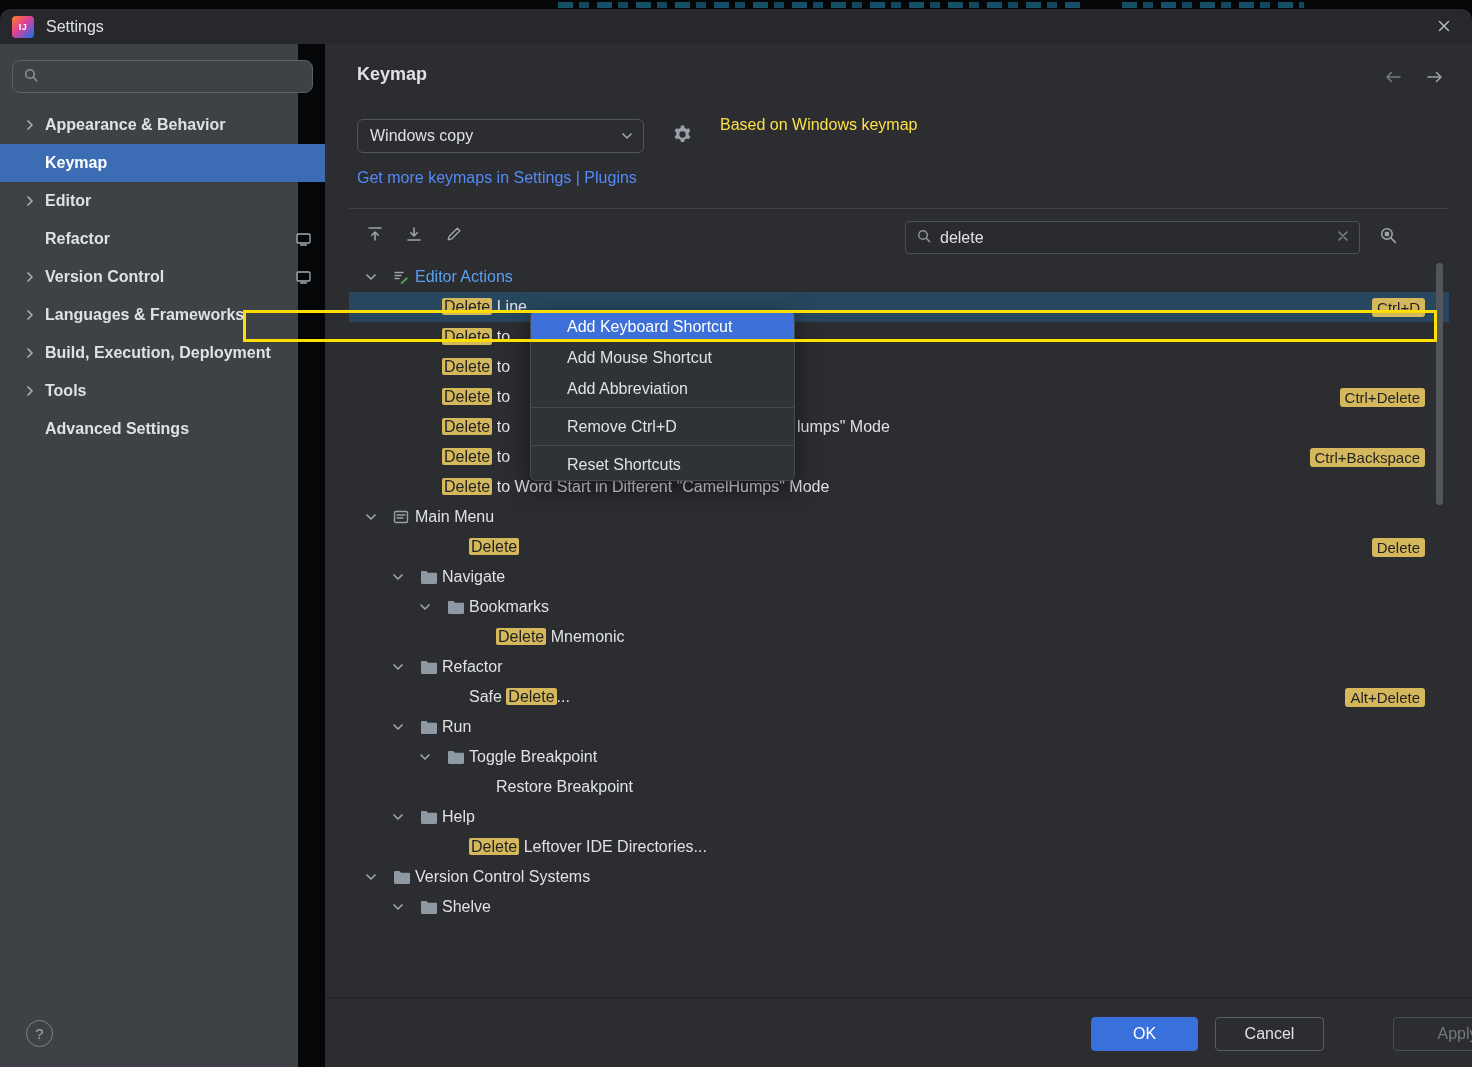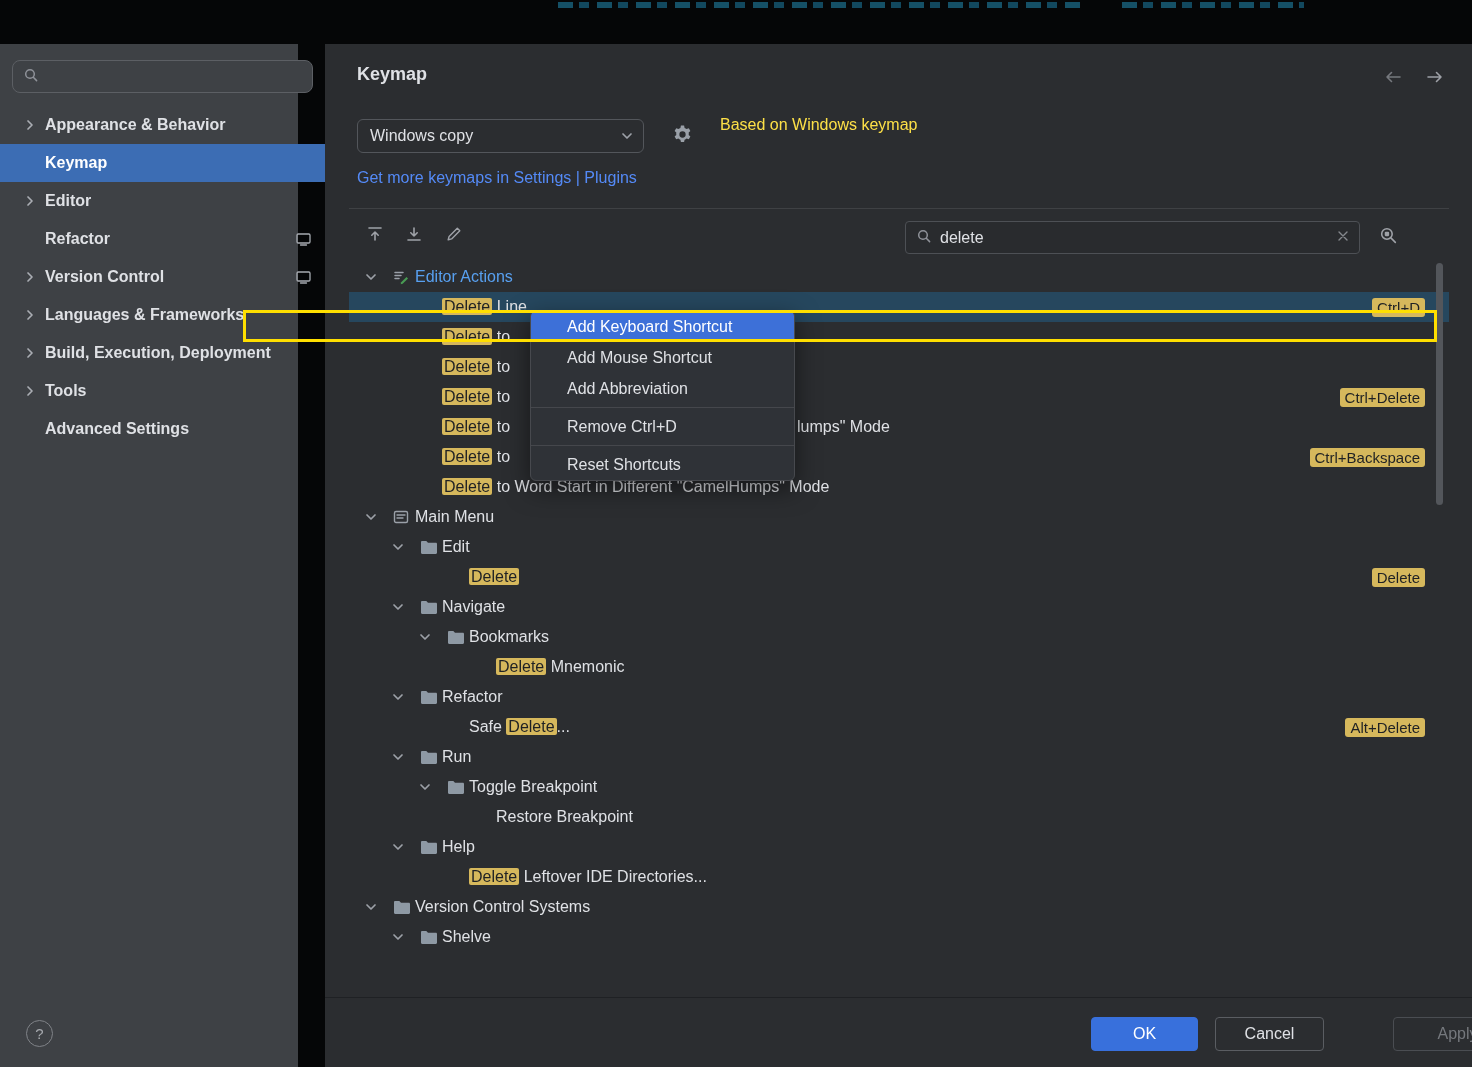--- a/index.html
+++ b/index.html
@@ -105,20 +105,31 @@
 </head>
 <body>
 
 <div class="app">
 
   <div class="top-strip">
     <div class="fragA"></div>
     <div class="fragB"></div>
   </div>
 
+  <div class="titlebar">
+    <div class="logo">
+        <span>IJ</span>
+      </div>
+    <span class="wtitle">Settings</span>
+    <button class="close-btn">
+      <span><svg width="14" height="14" viewBox="0 0 14 14">
+            <path d="M2.5 2.5l9 9M11.5 2.5l-9 9" stroke="#b7bac0" stroke-width="1.5" stroke-linecap="round"></path>
+          </svg></span>
+    </button>
+  </div>
 
   <aside class="sidebar">
     <div class="sidesearch">
       <span><svg width="16" height="16" viewBox="0 0 16 16">
             <circle cx="7" cy="7" r="4.3" fill="none" stroke="#8f9299" stroke-width="1.5"></circle>
             <path d="M10.3 10.3L13.6 13.6" stroke="#8f9299" stroke-width="1.5" stroke-linecap="round"></path>
           </svg></span>
       <input placeholder="" style="">
     </div>
     <nav class="side-items">
@@ -327,33 +338,20 @@
             </svg>
           </span>
           <span class="slot-ic">
             <svg width="16" height="16" viewBox="0 0 16 16">
               <rect x="1.5" y="2.5" width="13" height="11" rx="1.5" fill="none" stroke="#9aa0a8" stroke-width="1.4"></rect>
               <path d="M4 6h8M4 9h6" stroke="#9aa0a8" stroke-width="1.4" stroke-linecap="round"></path>
             </svg>
           </span>
           <span class="tlabel"><span>Main Menu</span></span>
         </div>
-        <div class="trow" style="padding-left: 41px;">
-          <span class="slot-ch">
-            <svg width="16" height="16" viewBox="0 0 16 16">
-              <path d="M4 6l4 4 4-4" fill="none" stroke="#9da1a8" stroke-width="1.7" stroke-linecap="round" stroke-linejoin="round"></path>
-            </svg>
-          </span>
-          <span class="slot-ic">
-            <svg width="17" height="14" viewBox="0 0 17 14">
-              <path d="M1 2.2C1 1.5 1.5 1 2.2 1h4.1l1.7 1.8h7.8c.7 0 1.2.5 1.2 1.2v8.8c0 .7-.5 1.2-1.2 1.2H2.2C1.5 14 1 13.5 1 12.8z" fill="#8E99A4"></path>
-            </svg>
-          </span>
-          <span class="tlabel"><span>Edit</span></span>
-        </div>
         <div class="trow" style="padding-left: 68px;">
           <span class="slot-ch"></span>
           <span class="slot-ic"></span>
           <span class="tlabel"><span class="hl">Delete</span></span>
           <span class="shortcut">Delete</span>
         </div>
         <div class="trow" style="padding-left: 41px;">
           <span class="slot-ch">
             <svg width="16" height="16" viewBox="0 0 16 16">
               <path d="M4 6l4 4 4-4" fill="none" stroke="#9da1a8" stroke-width="1.7" stroke-linecap="round" stroke-linejoin="round"></path>

